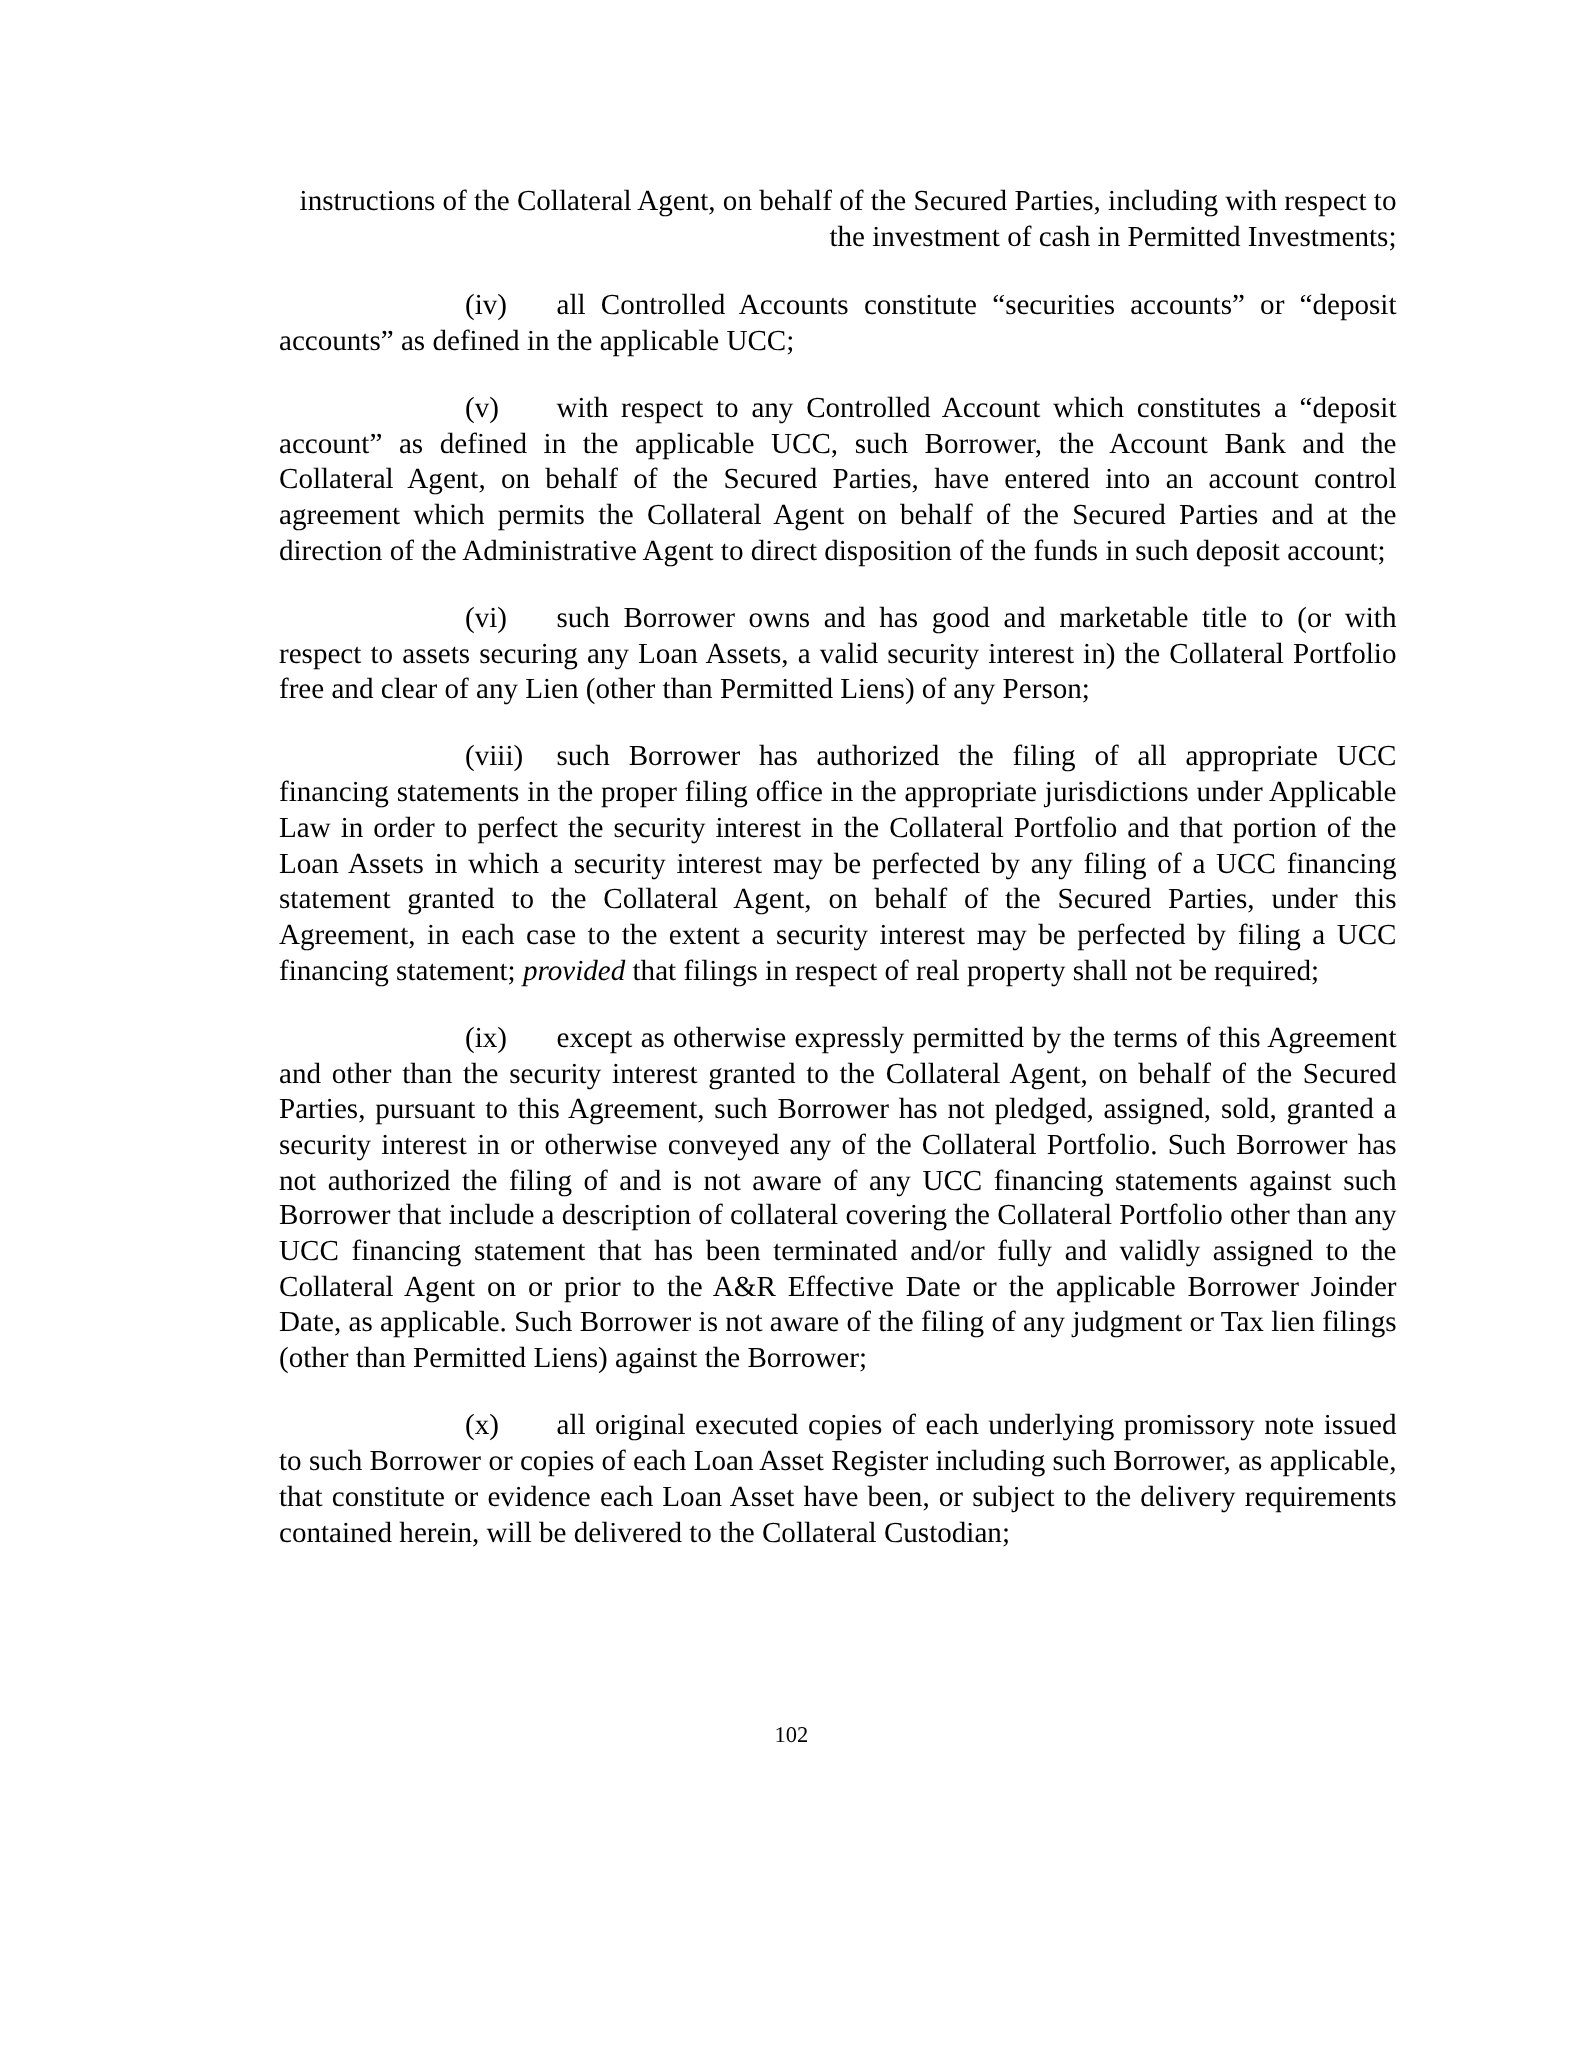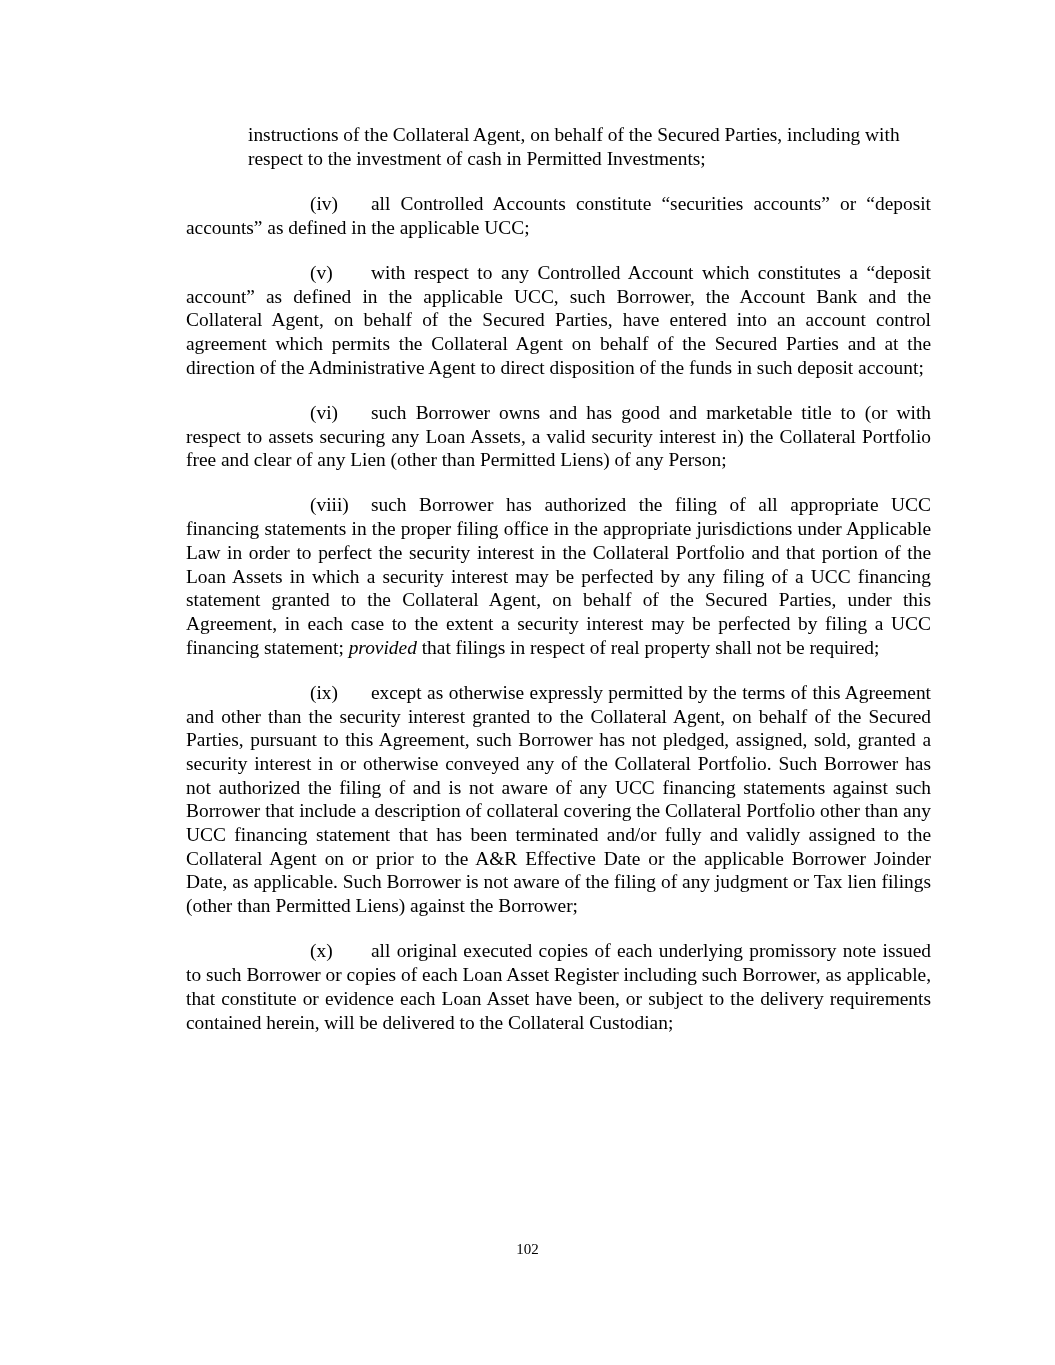--- a/index.html
+++ b/index.html
@@ -3,25 +3,25 @@
   <meta charset="utf-8">
   <style>
     html, body { margin: 0; padding: 0; background: #ffffff; }
     body { width: 1055px; height: 1365px; position: relative; overflow: hidden; }
     .page {
       position: absolute; left: 186px; top: 123px; width: 745px;
       font-family: "Liberation Serif", serif;
       font-size: 19.4px; line-height: 23.7px; color: #000;
     }
     .p { text-align: justify; margin: 0 0 21.5px 0; }
-    .cont { margin-left: 62px; text-align: left; }
+    .cont { text-align: right; }
     .item { text-indent: 124px; }
     .num { display: inline-block; text-indent: 0; width: 61px; }
     .footer {
-      position: absolute; left: 0; width: 1055px; top: 1241px;
+      position: absolute; left: 0; width: 1055px; top: 1149px;
       text-align: center; font-family: "Liberation Serif", serif;
       font-size: 15px; color: #000;
     }
   </style>
 </head>
 <body>
 
 <div class="page">
   <p class="p cont">instructions of the Collateral Agent, on behalf of the Secured Parties, including with respect to the investment of cash in Permitted Investments;</p>
 

